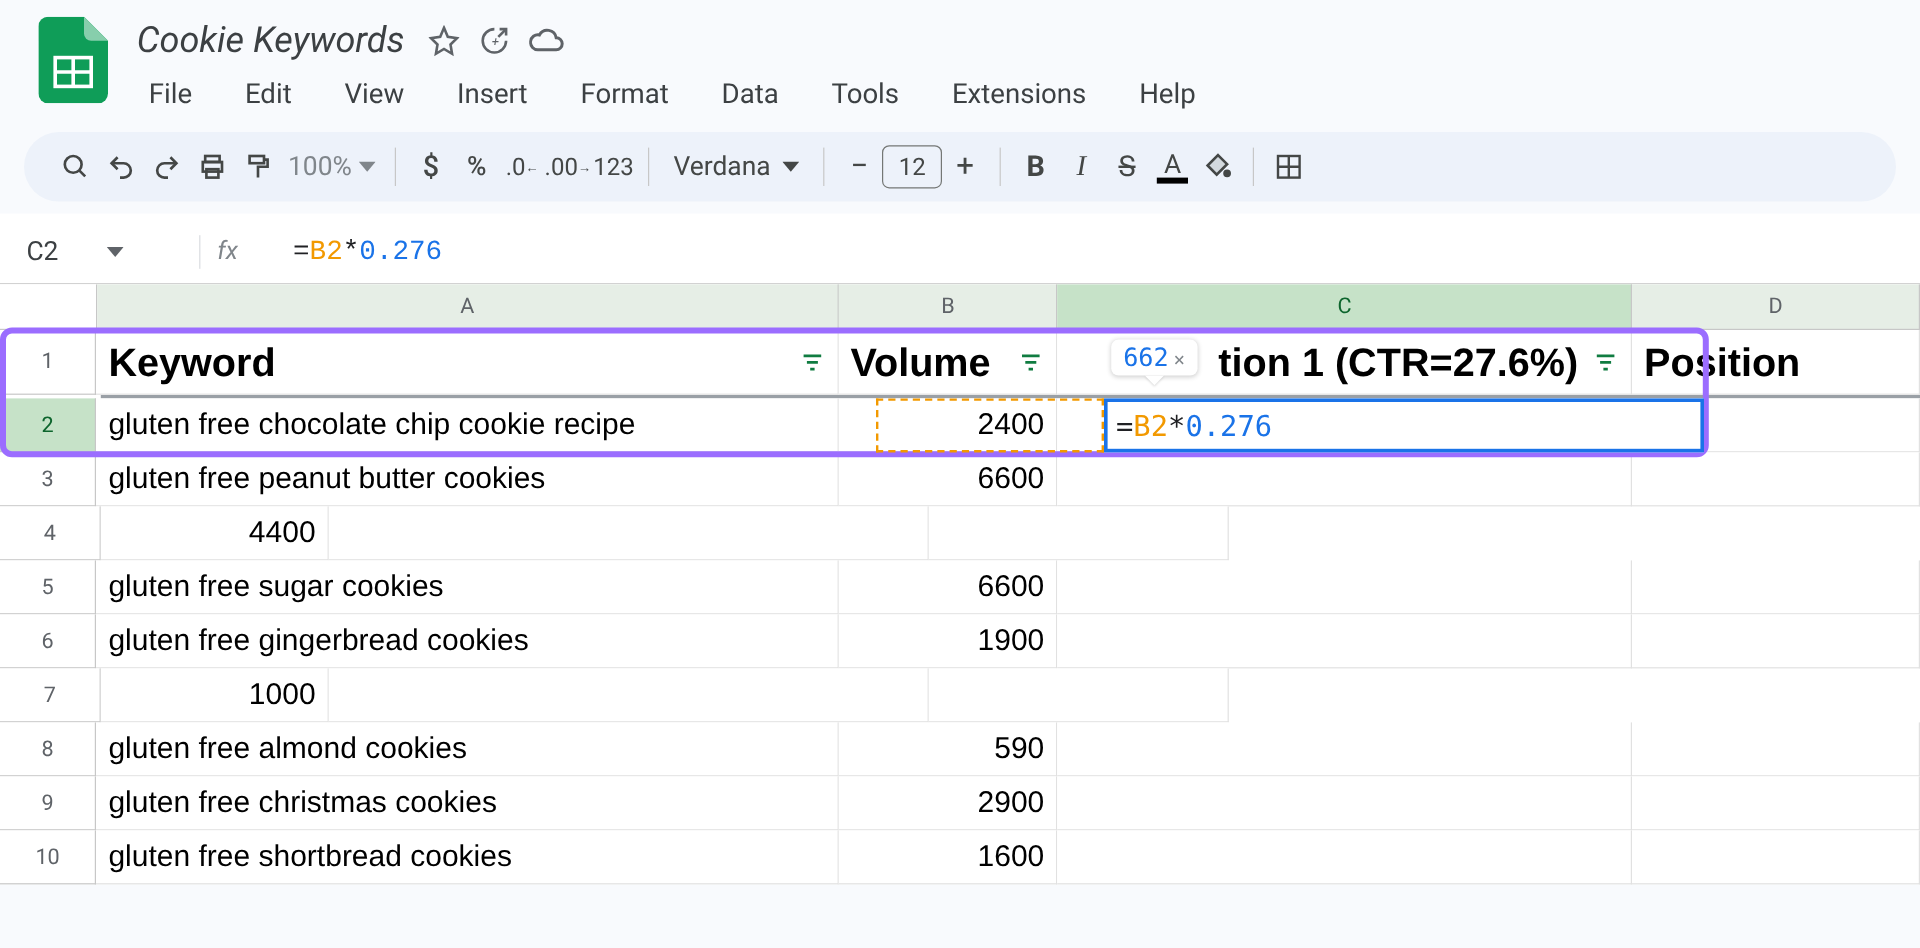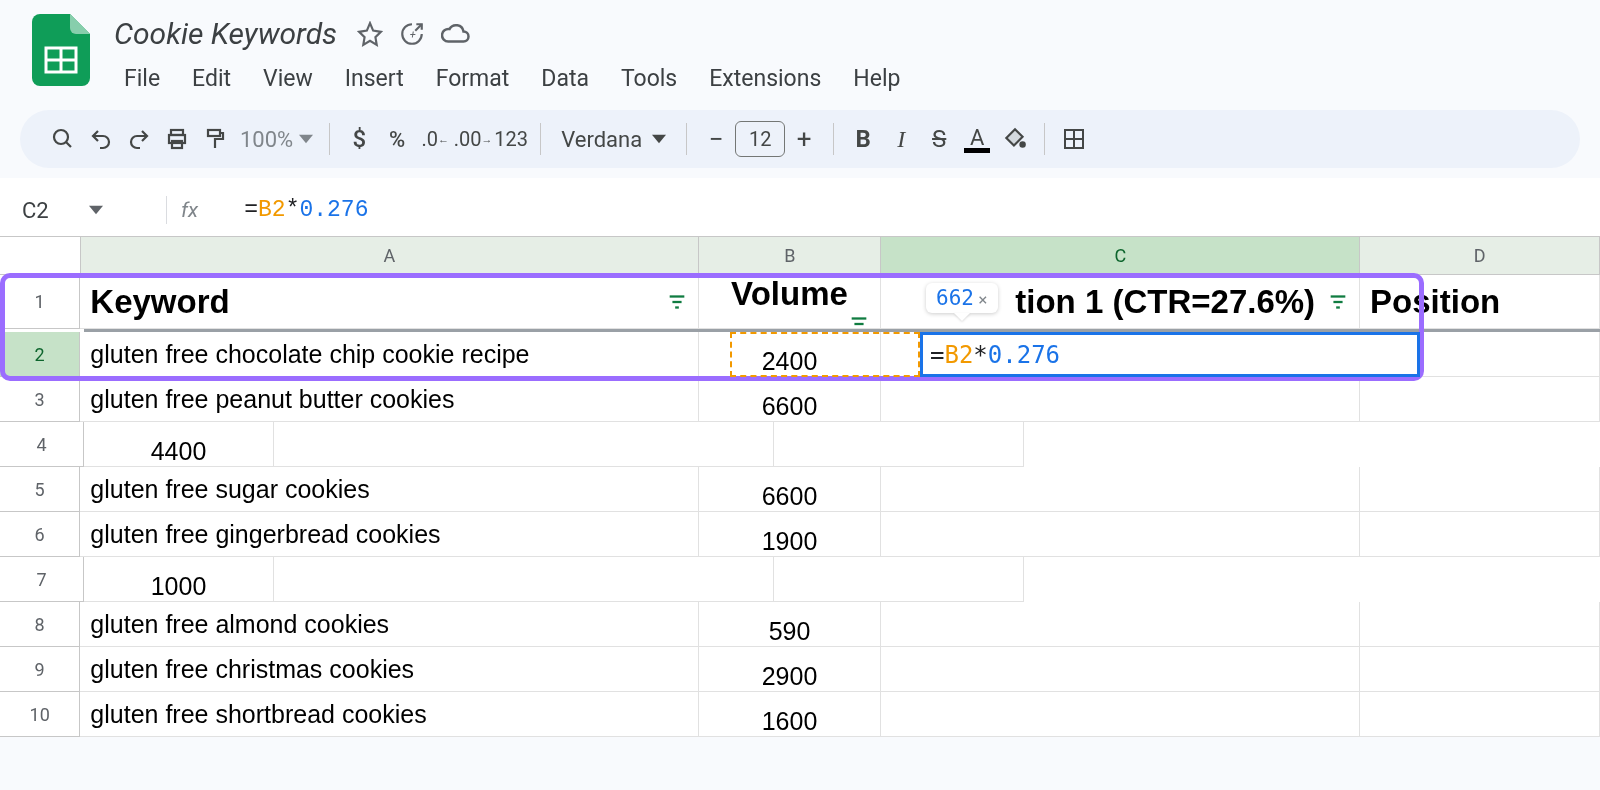--- a/index.html
+++ b/index.html
@@ -40,21 +40,21 @@
     font-weight: 400;
     color: #3c4043;
     padding: 2px 4px;
   }
   .title-icon {
     color: #5f6368;
     display: inline-flex;
   }
   .menu-bar {
     display: flex;
-    gap: 4px;
+    gap: 16px;
     font-size: 23px;
     color: #3c4043;
     margin-top: 2px;
   }
   .menu-item {
     padding: 4px 14px;
     border-radius: 4px;
     cursor: pointer;
   }
 
@@ -222,21 +222,21 @@
     display: flex;
     align-items: center;
     font-family: Verdana, sans-serif;
     font-size: 25px;
     color: #000;
     overflow: hidden;
     white-space: nowrap;
     background: #fff;
   }
   .cell.colA { width: 646px; }
-  .cell.colB { width: 190px; justify-content: flex-end; flex-direction: column; }
+  .cell.colB { width: 190px; justify-content: flex-end; }
   .cell.colC { width: 500px; }
   .cell.colD { width: 250px; }
 
   .filter-icon {
     color: #107c41;
     margin-left: auto;
   }
 
   
   .purple-highlight {

